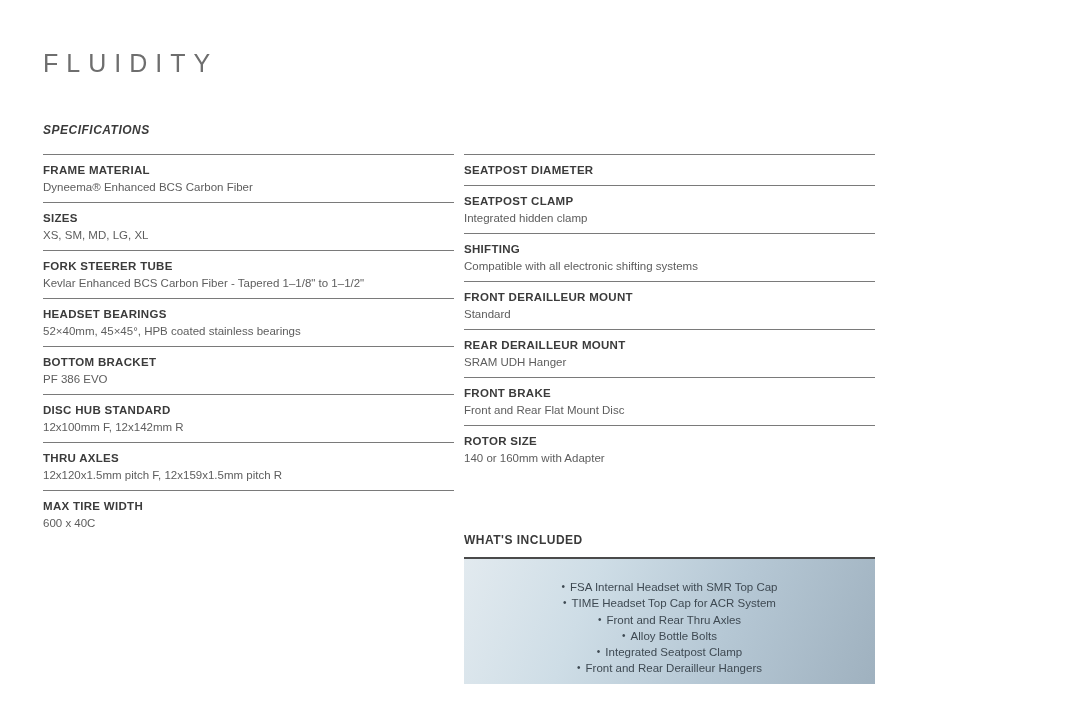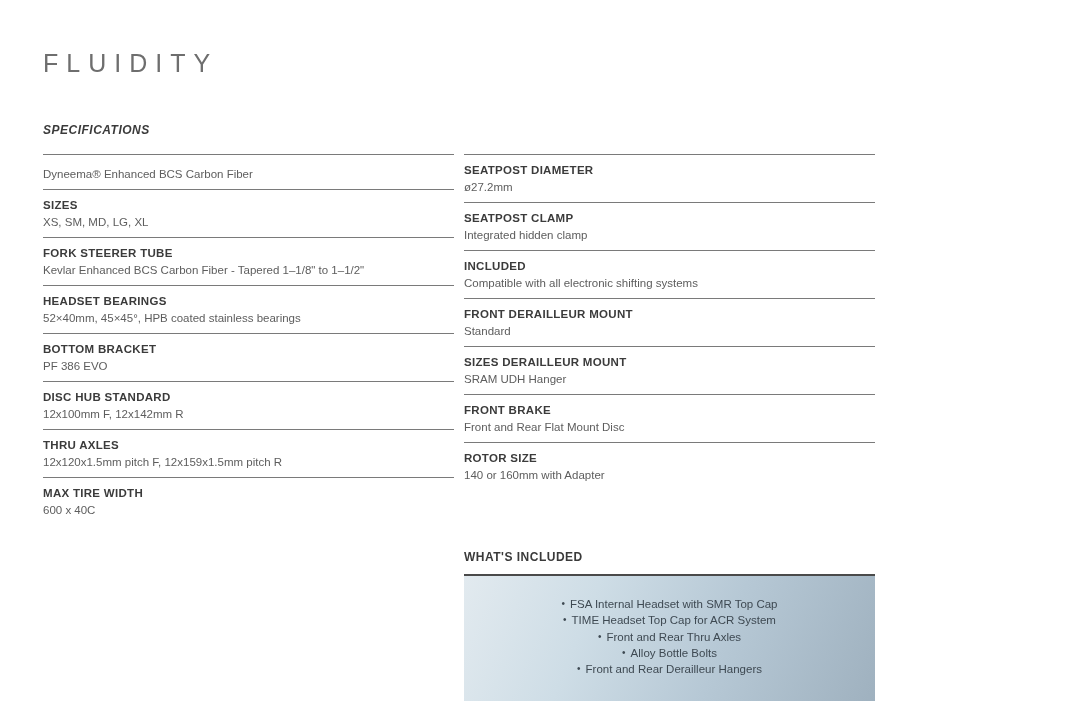--- a/index.html
+++ b/index.html
@@ -96,20 +96,21 @@
 <div class="page">
 
   <h1 class="title">FLUIDITY</h1>
 
   <h2 class="section-heading specs-heading">SPECIFICATIONS</h2>
 
   <div class="columns">
 
     <div class="col">
   <div class="spec-item">
+    <div class="spec-label">FRAME MATERIAL</div>
     <div class="spec-value">Dyneema® Enhanced BCS Carbon Fiber</div>
   </div>
 
   <div class="spec-item">
     <div class="spec-label">SIZES</div>
     <div class="spec-value">XS, SM, MD, LG, XL</div>
   </div>
 
   <div class="spec-item">
     <div class="spec-label">FORK STEERER TUBE</div>
@@ -139,40 +140,39 @@
   <div class="spec-item">
     <div class="spec-label">MAX TIRE WIDTH</div>
     <div class="spec-value">600 x 40C</div>
   </div>
 </div>
 
     <div class="col">
       <div>
   <div class="spec-item">
     <div class="spec-label">SEATPOST DIAMETER</div>
-    <div class="spec-value">ø27.2mm</div>
   </div>
 
   <div class="spec-item">
     <div class="spec-label">SEATPOST CLAMP</div>
     <div class="spec-value">Integrated hidden clamp</div>
   </div>
 
   <div class="spec-item">
-    <div class="spec-label">INCLUDED</div>
+    <div class="spec-label">SHIFTING</div>
     <div class="spec-value">Compatible with all electronic shifting systems</div>
   </div>
 
   <div class="spec-item">
     <div class="spec-label">FRONT DERAILLEUR MOUNT</div>
     <div class="spec-value">Standard</div>
   </div>
 
   <div class="spec-item">
-    <div class="spec-label">SIZES DERAILLEUR MOUNT</div>
+    <div class="spec-label">REAR DERAILLEUR MOUNT</div>
     <div class="spec-value">SRAM UDH Hanger</div>
   </div>
 
   <div class="spec-item">
     <div class="spec-label">FRONT BRAKE</div>
     <div class="spec-value">Front and Rear Flat Mount Disc</div>
   </div>
 
   <div class="spec-item">
     <div class="spec-label">ROTOR SIZE</div>
@@ -184,19 +184,20 @@
 
       <div class="included-box">
   <div class="included-item"><span class="bullet">•</span><span>FSA Internal Headset with SMR Top Cap</span></div>
 
   <div class="included-item"><span class="bullet">•</span><span>TIME Headset Top Cap for ACR System</span></div>
 
   <div class="included-item"><span class="bullet">•</span><span>Front and Rear Thru Axles</span></div>
 
   <div class="included-item"><span class="bullet">•</span><span>Alloy Bottle Bolts</span></div>
 
+  <div class="included-item"><span class="bullet">•</span><span>Integrated Seatpost Clamp</span></div>
 
   <div class="included-item"><span class="bullet">•</span><span>Front and Rear Derailleur Hangers</span></div>
 </div>
     </div>
 
   </div>
 </div>
 
 </body></html>

